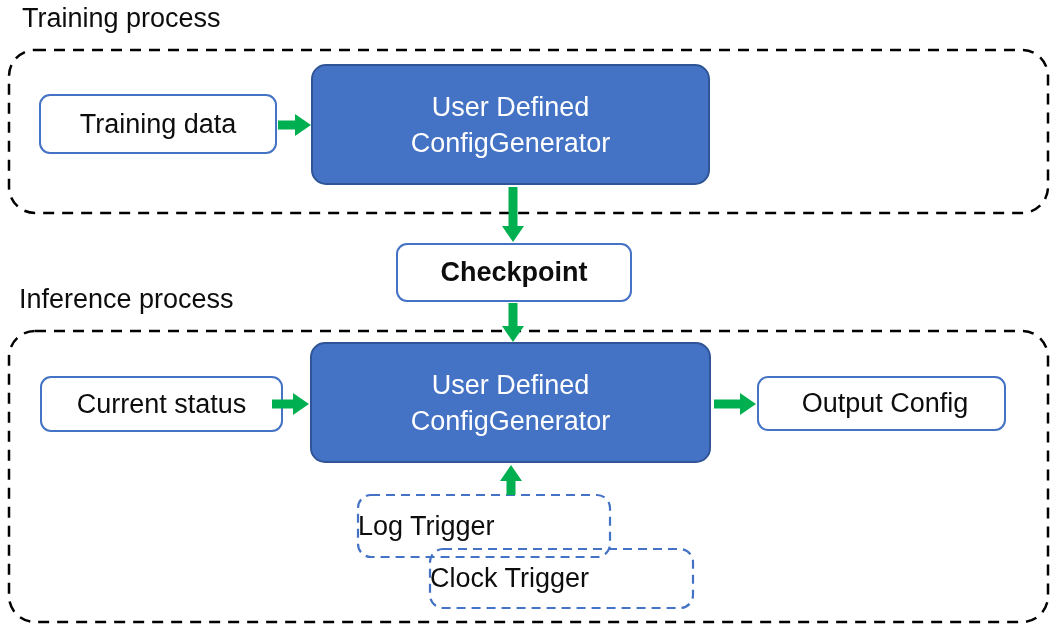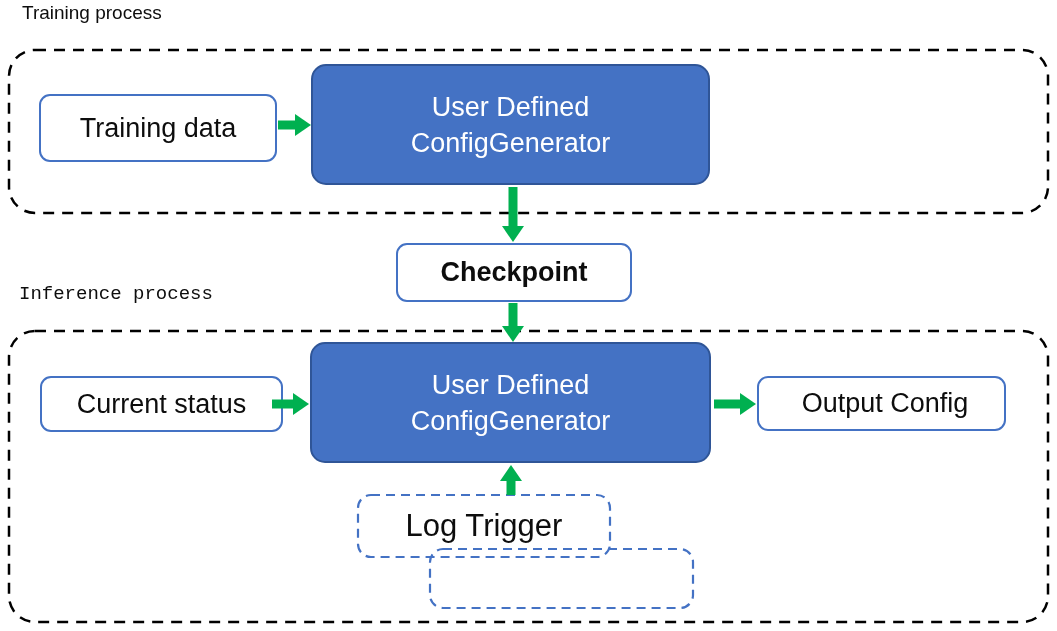--- a/index.html
+++ b/index.html
@@ -10,27 +10,27 @@
   }
   .canvas {
     position: relative;
     width: 1057px;
     height: 631px;
     background: #ffffff;
     overflow: hidden;
   }
   .section-title {
     position: absolute;
-    font-size: 19px;
+    font-size: 27px;
     color: #0d0d0d;
     white-space: nowrap;
     line-height: 1.2;
   }
   #training-title { left: 22px; top: 2px; }
-  #inference-title { left: 19px; top: 283px; font-family: Liberation Mono, monospace; }
+  #inference-title { left: 19px; top: 283px; }
 
   .node {
     position: absolute;
     display: flex;
     align-items: center;
     justify-content: center;
     text-align: center;
     box-sizing: border-box;
     font-size: 27px;
     color: #0d0d0d;
@@ -41,32 +41,32 @@
     border-radius: 11px;
   }
   .blue-node {
     background: #4472C4;
     border: 2px solid #2F5597;
     border-radius: 15px;
     color: #ffffff;
     flex-direction: column;
     line-height: 36px;
   }
-  #training-data-box { left: 39px;  top: 94px;  width: 238px; height: 68px; }
+  #training-data-box { left: 39px;  top: 94px;  width: 238px; height: 60px; }
   #blue-box-training { left: 311px; top: 64px;  width: 399px; height: 121px; }
   #checkpoint-box    { left: 396px; top: 243px; width: 236px; height: 59px; font-weight: bold; }
   #current-status-box{ left: 40px;  top: 376px; width: 243px; height: 56px; }
   #blue-box-inference{ left: 310px; top: 342px; width: 401px; height: 121px; }
   #output-config-box { left: 757px; top: 376px; width: 249px; height: 55px; padding-left: 7px; }
   .trigger-label {
     position: absolute;
     display: flex;
     align-items: center;
-    justify-content: center;
-    font-size: 31px;
+    justify-content: flex-start;
+    font-size: 27px;
     color: #0d0d0d;
   }
   #log-trigger-label   { left: 358px; top: 495px; width: 252px; height: 62px; }
   #clock-trigger-label { left: 430px; top: 549px; width: 263px; height: 59px; }
 
   #overlay {
     position: absolute;
     left: 0; top: 0;
     width: 1057px;
     height: 631px;
@@ -106,20 +106,23 @@
   </div>
 
   <div class="node white-node" id="output-config-box">
     <span>Output Config</span>
   </div>
 
   <div class="trigger-label" id="log-trigger-label">
     <span>Log Trigger</span>
   </div>
 
+  <div class="trigger-label" id="clock-trigger-label">
+    <span>Clock Trigger</span>
+  </div>
 
   <svg id="overlay" viewBox="0 0 1057 631">
     <defs>
       <marker id="arrowhead" viewBox="0 0 16 22" refX="1" refY="11" markerWidth="16" markerHeight="22" markerUnits="userSpaceOnUse" orient="auto">
         <path d="M0,0 L16,11 L0,22 Z" fill="#00B050"></path>
       </marker>
     </defs>
 
     <rect x="9" y="50" width="1039" height="163" rx="26" fill="none" stroke="#000000" stroke-width="2.5" stroke-dasharray="11 8"></rect>
     <rect x="9" y="331" width="1039" height="291" rx="26" fill="none" stroke="#000000" stroke-width="2.5" stroke-dasharray="11 8"></rect>

